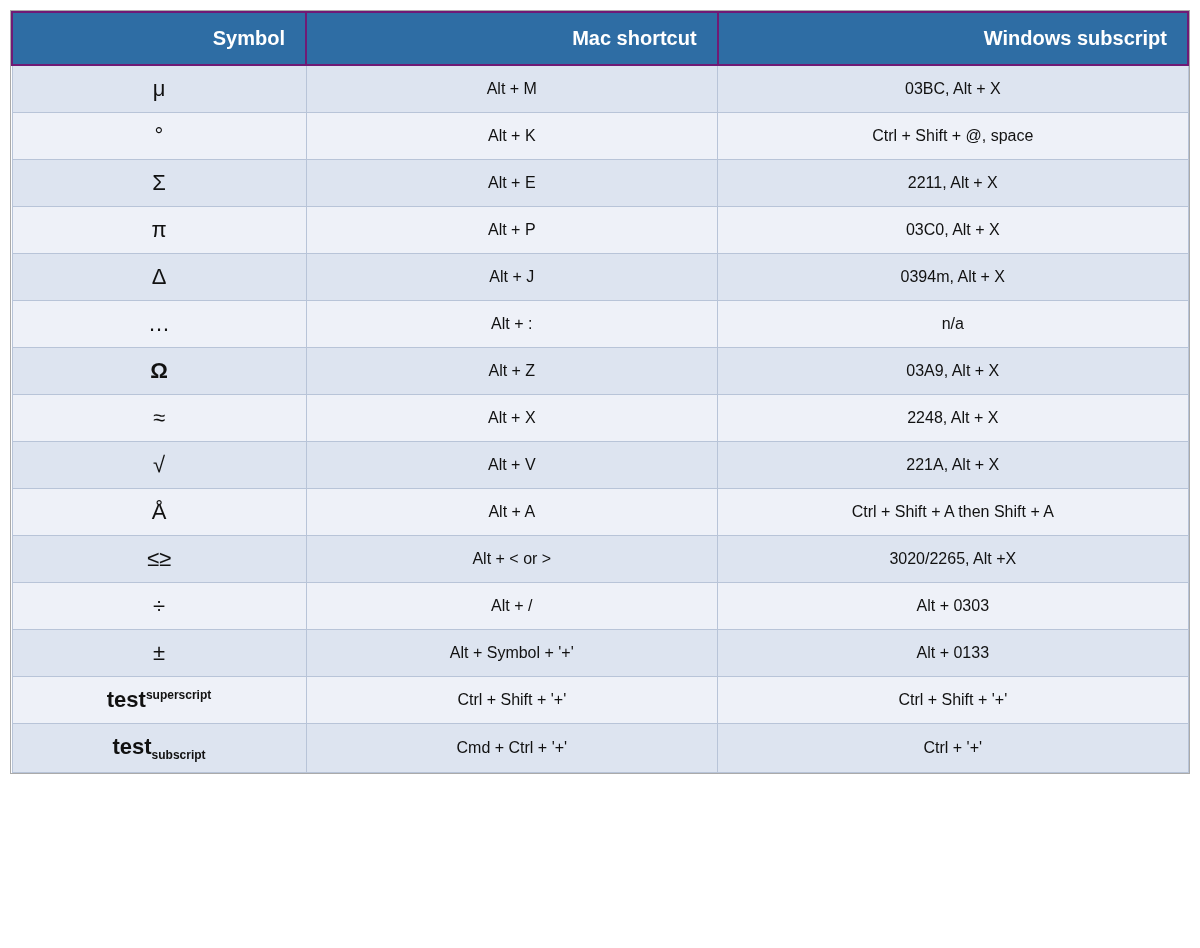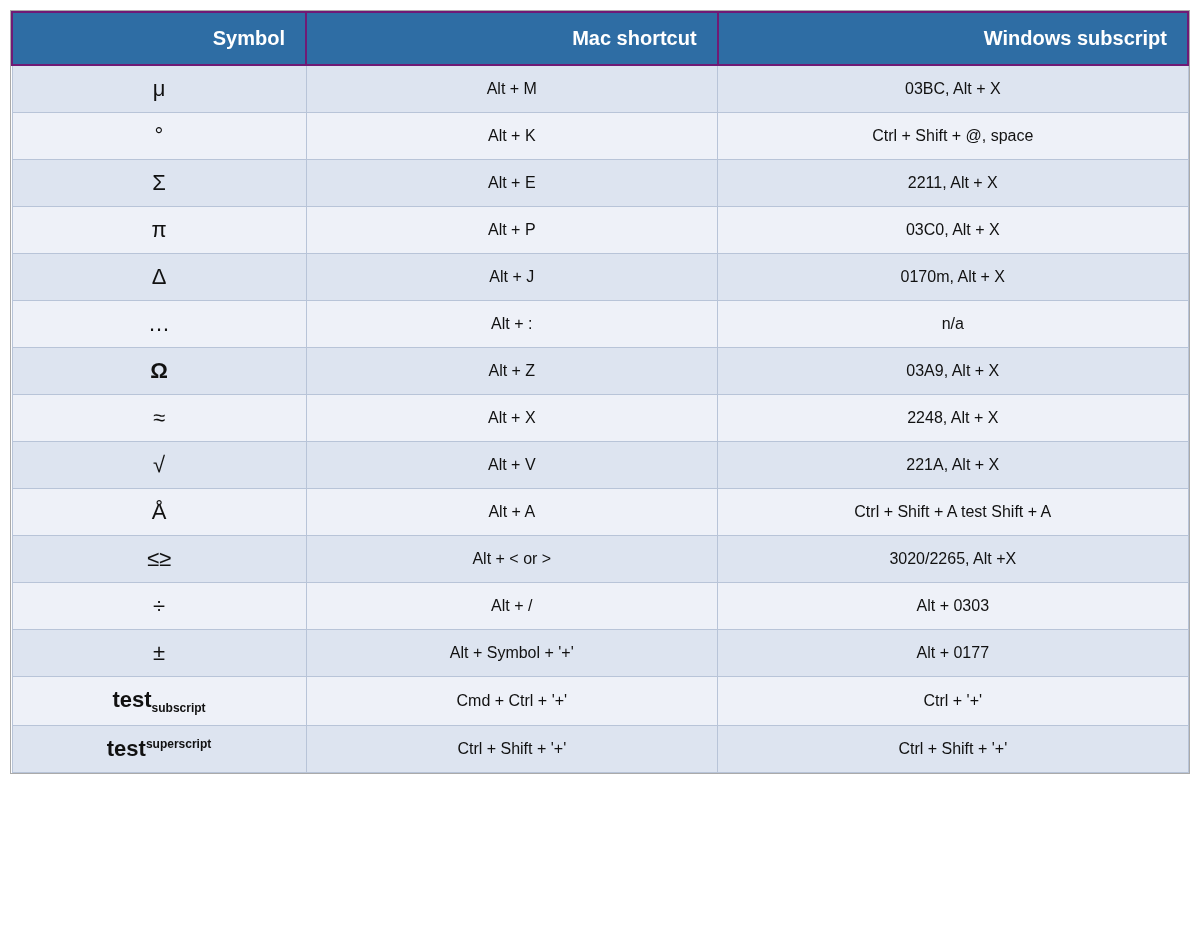--- a/index.html
+++ b/index.html
@@ -108,21 +108,21 @@
           <td class="col-win">2211, Alt + X</td>
         </tr>
         <tr>
           <td class="col-symbol">π</td>
           <td class="col-mac">Alt + P</td>
           <td class="col-win">03C0, Alt + X</td>
         </tr>
         <tr>
           <td class="col-symbol">Δ</td>
           <td class="col-mac">Alt + J</td>
-          <td class="col-win">0170m, Alt + X</td>
+          <td class="col-win">0394m, Alt + X</td>
         </tr>
         <tr>
           <td class="col-symbol">…</td>
           <td class="col-mac">Alt + :</td>
           <td class="col-win">n/a</td>
         </tr>
         <tr>
           <td class="col-symbol"><strong>Ω</strong></td>
           <td class="col-mac">Alt + Z</td>
           <td class="col-win">03A9, Alt + X</td>
@@ -133,42 +133,42 @@
           <td class="col-win">2248, Alt + X</td>
         </tr>
         <tr>
           <td class="col-symbol">√</td>
           <td class="col-mac">Alt + V</td>
           <td class="col-win">221A, Alt + X</td>
         </tr>
         <tr>
           <td class="col-symbol">Å</td>
           <td class="col-mac">Alt + A</td>
-          <td class="col-win">Ctrl + Shift + A test Shift + A</td>
+          <td class="col-win">Ctrl + Shift + A then Shift + A</td>
         </tr>
         <tr>
           <td class="col-symbol">≤≥</td>
           <td class="col-mac">Alt + &lt; or &gt;</td>
           <td class="col-win">3020/2265, Alt +X</td>
         </tr>
         <tr>
           <td class="col-symbol">÷</td>
           <td class="col-mac">Alt + /</td>
           <td class="col-win">Alt + 0303</td>
         </tr>
         <tr>
           <td class="col-symbol">±</td>
           <td class="col-mac">Alt + Symbol + '+'</td>
-          <td class="col-win">Alt + 0177</td>
+          <td class="col-win">Alt + 0133</td>
+        </tr>
+        <tr>
+          <td class="col-symbol"><strong>test<sup>superscript</sup></strong></td>
+          <td class="col-mac">Ctrl + Shift + '+'</td>
+          <td class="col-win">Ctrl + Shift + '+'</td>
         </tr>
         <tr>
           <td class="col-symbol"><strong>test<sub>subscript</sub></strong></td>
           <td class="col-mac">Cmd + Ctrl + '+'</td>
           <td class="col-win">Ctrl + '+'</td>
         </tr>
-        <tr>
-          <td class="col-symbol"><strong>test<sup>superscript</sup></strong></td>
-          <td class="col-mac">Ctrl + Shift + '+'</td>
-          <td class="col-win">Ctrl + Shift + '+'</td>
-        </tr>
       </tbody>
   </table>
 </div>
 
 </body></html>

